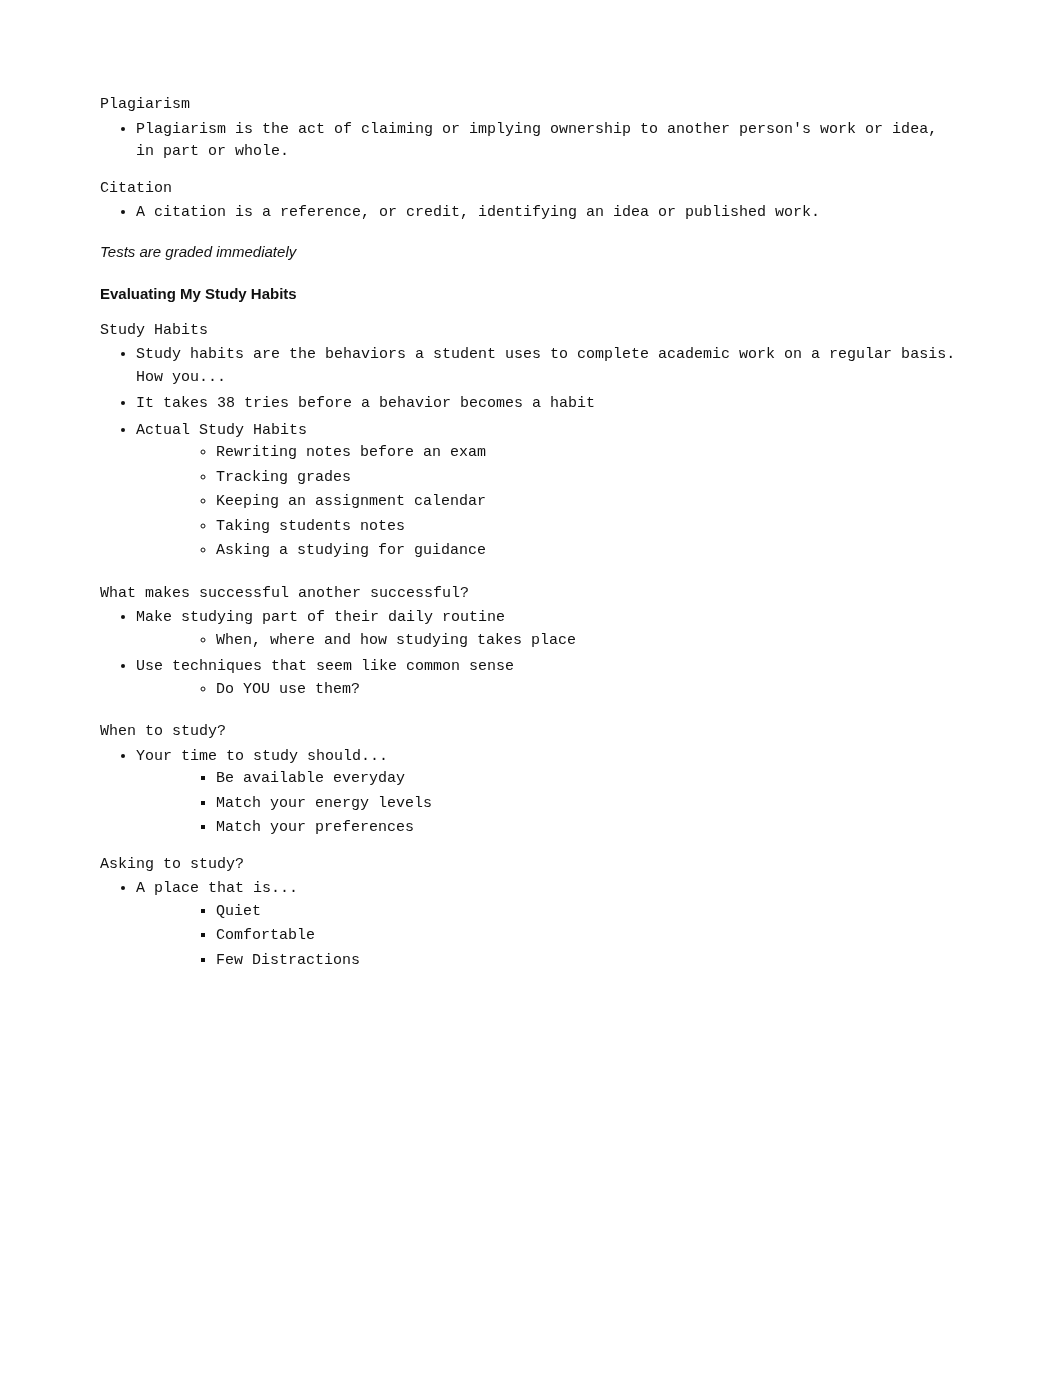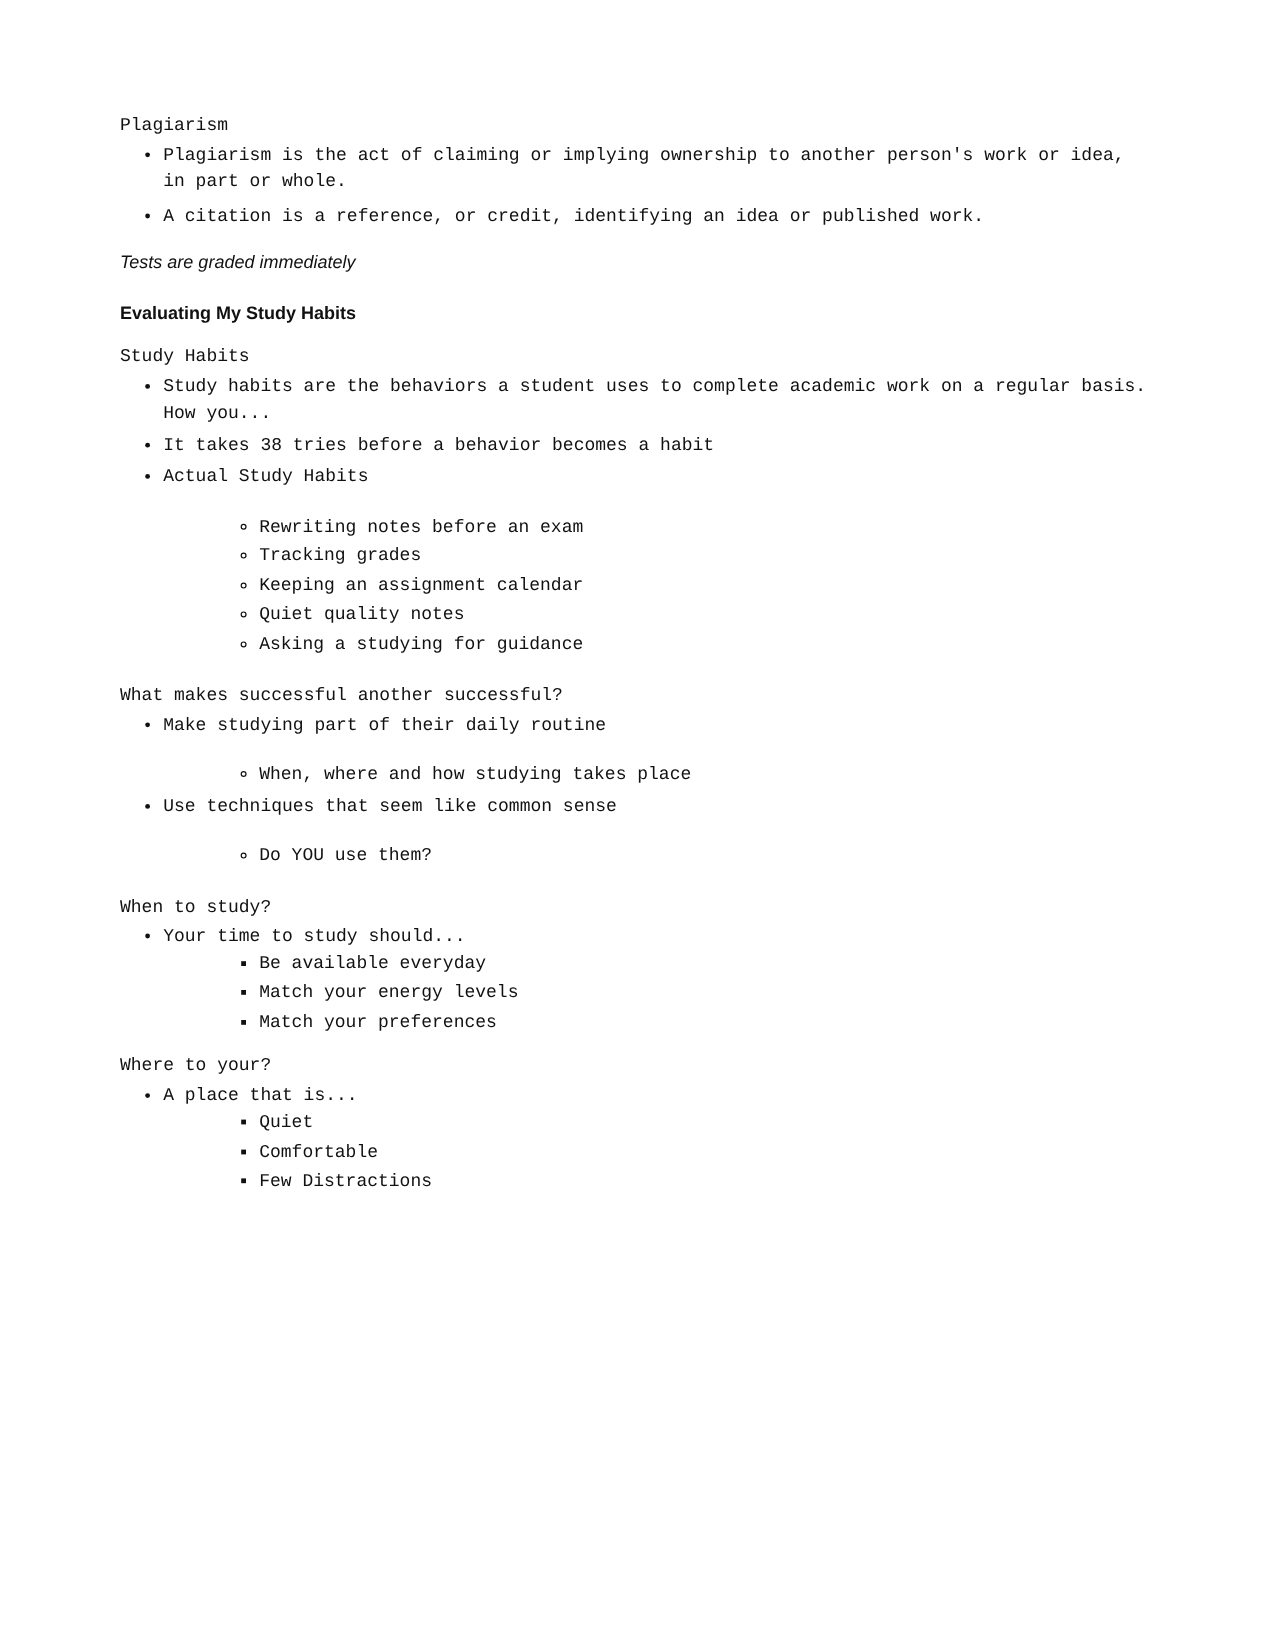--- a/index.html
+++ b/index.html
@@ -52,21 +52,20 @@
     }
 
     ul.bullet-square li {
       margin-bottom: 2px;
     }
 
     ul.bullet-open-circle {
       list-style-type: circle;
       margin-left: 80px;
       margin-bottom: 4px;
-      margin-top: 19px;
     }
 
     ul.bullet-open-circle li {
       margin-bottom: 2px;
     }
 
     .top-level-label {
       margin-top: 14px;
       margin-bottom: 2px;
       font-weight: normal;
@@ -85,20 +84,21 @@
 <body>
 
 <div>
   <p class="top-level-label section-header">Plagiarism</p>
   <ul class="bullet-circle">
     <li>Plagiarism is the act of claiming or implying ownership to another person's work or idea, in part or whole.</li>
   </ul>
 </div>
 
 <div>
+  <p class="top-level-label section-header">Citation</p>
   <ul class="bullet-circle">
     <li>A citation is a reference, or credit, identifying an idea or published work.</li>
   </ul>
 </div>
 
 <p class="italic-text">Tests are graded immediately</p>
 
 <p class="bold-header">Evaluating My Study Habits</p>
 
 <div>
@@ -110,21 +110,21 @@
     </li>
 
     <li>It takes 38 tries before a behavior becomes a habit</li>
 
     <li>
       <span>Actual Study Habits</span>
       <ul class="bullet-open-circle">
         <li>Rewriting notes before an exam</li>
         <li>Tracking grades</li>
         <li>Keeping an assignment calendar</li>
-        <li>Quiet quality notes</li>
+        <li>Taking students notes</li>
         <li>Asking a studying for guidance</li>
       </ul>
     </li>
   </ul>
 </div>
 
 <div class="section-gap">
   <p class="top-level-label">What makes successful another successful?</p>
   <ul class="bullet-circle">
     <li>
@@ -150,21 +150,21 @@
       <ul class="bullet-square">
         <li>Be available everyday</li>
         <li>Match your energy levels</li>
         <li>Match your preferences</li>
       </ul>
     </li>
   </ul>
 </div>
 
 <div class="small-gap">
-  <p class="top-level-label">Where to your?</p>
+  <p class="top-level-label">Asking to study?</p>
   <ul class="bullet-circle">
     <li>
       <span>A place that is...</span>
       <ul class="bullet-square">
         <li>Quiet</li>
         <li>Comfortable</li>
         <li>Few Distractions</li>
       </ul>
     </li>
   </ul>

